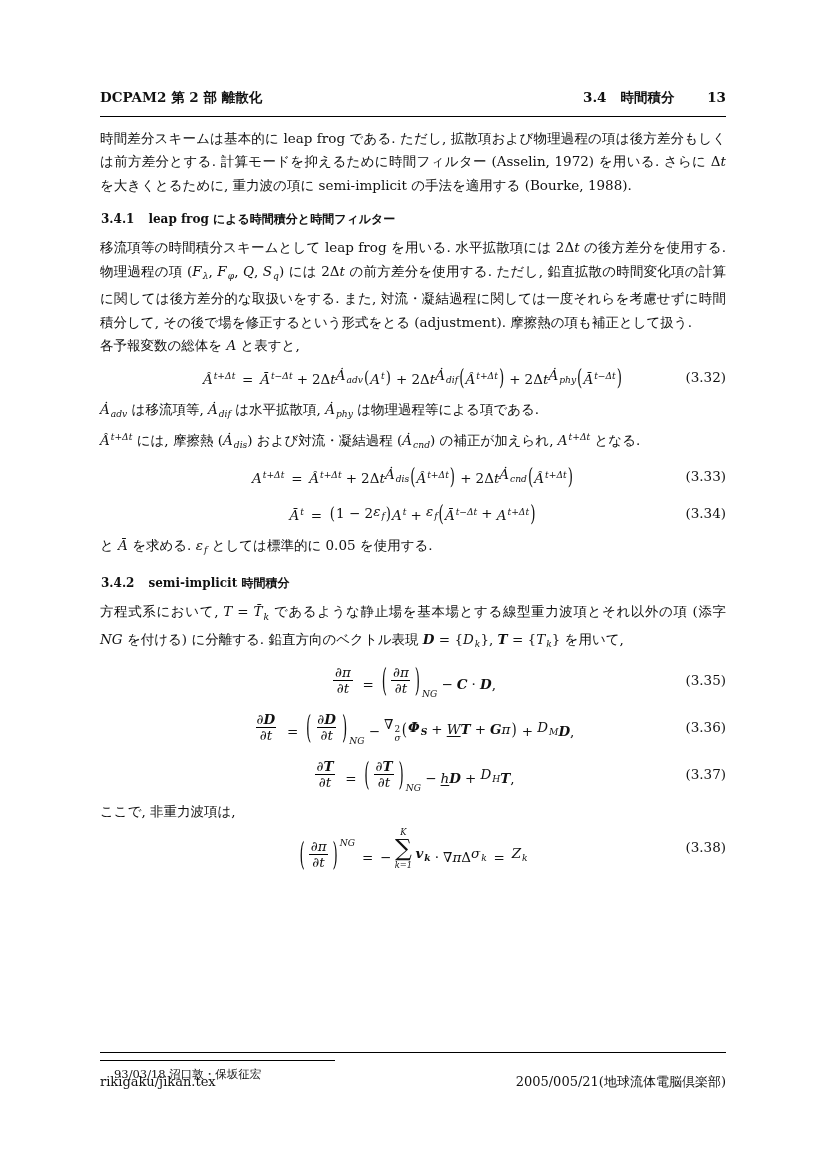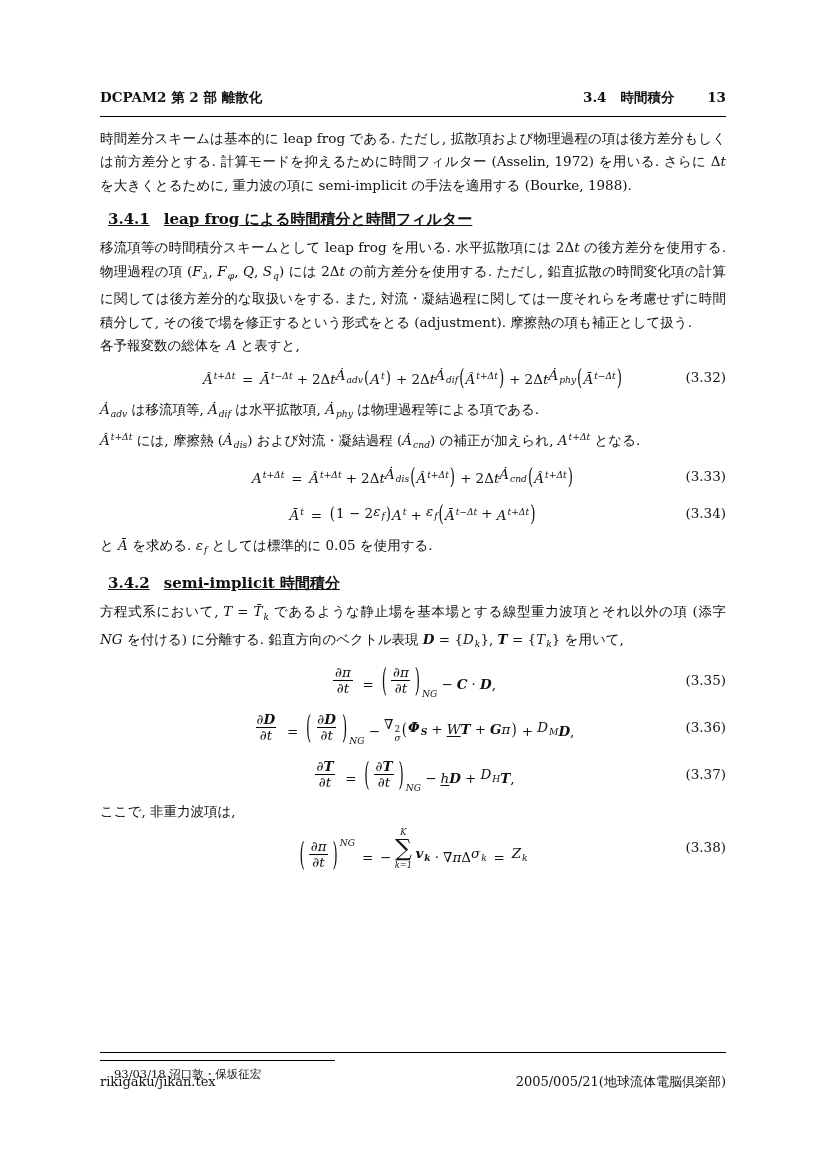--- a/index.html
+++ b/index.html
@@ -19,21 +19,21 @@
   .header{
     display:flex;justify-content:space-between;align-items:baseline;
     font-weight:bold;font-size:13.5px;
     border-bottom:1px solid #000;
     padding-bottom:6px;
   }
   .pgnum{margin-left:28px;}
   .hdr-sec .hs-gap{display:inline-block;width:14px;}
   
   h2{font-size:21px;line-height:26px;margin:22px 0 0 0;font-weight:bold;font-family:"DejaVu Serif","Liberation Serif",serif;}
-  h3{font-size:15px;line-height:21px;margin:12px 0 6px 8px;font-weight:bold;text-decoration:underline;}
+  h3{font-size:12px;line-height:21px;margin:12px 0 6px 1px;font-weight:bold;}
   .hnum{margin-right:18px;}
   .hnum3{margin-right:14px;}
   
   p.para{margin:4px 0 0 0;text-align:justify;}
   p.tight{margin:0;}
   p.gap{margin-top:10px;}
   
   .eq{position:relative;display:flex;justify-content:center;align-items:center;margin:3px 0;min-height:34px;}
   .eq.tall{min-height:44px;}
   .eqbody{display:inline-flex;align-items:flex-end;white-space:nowrap;}

